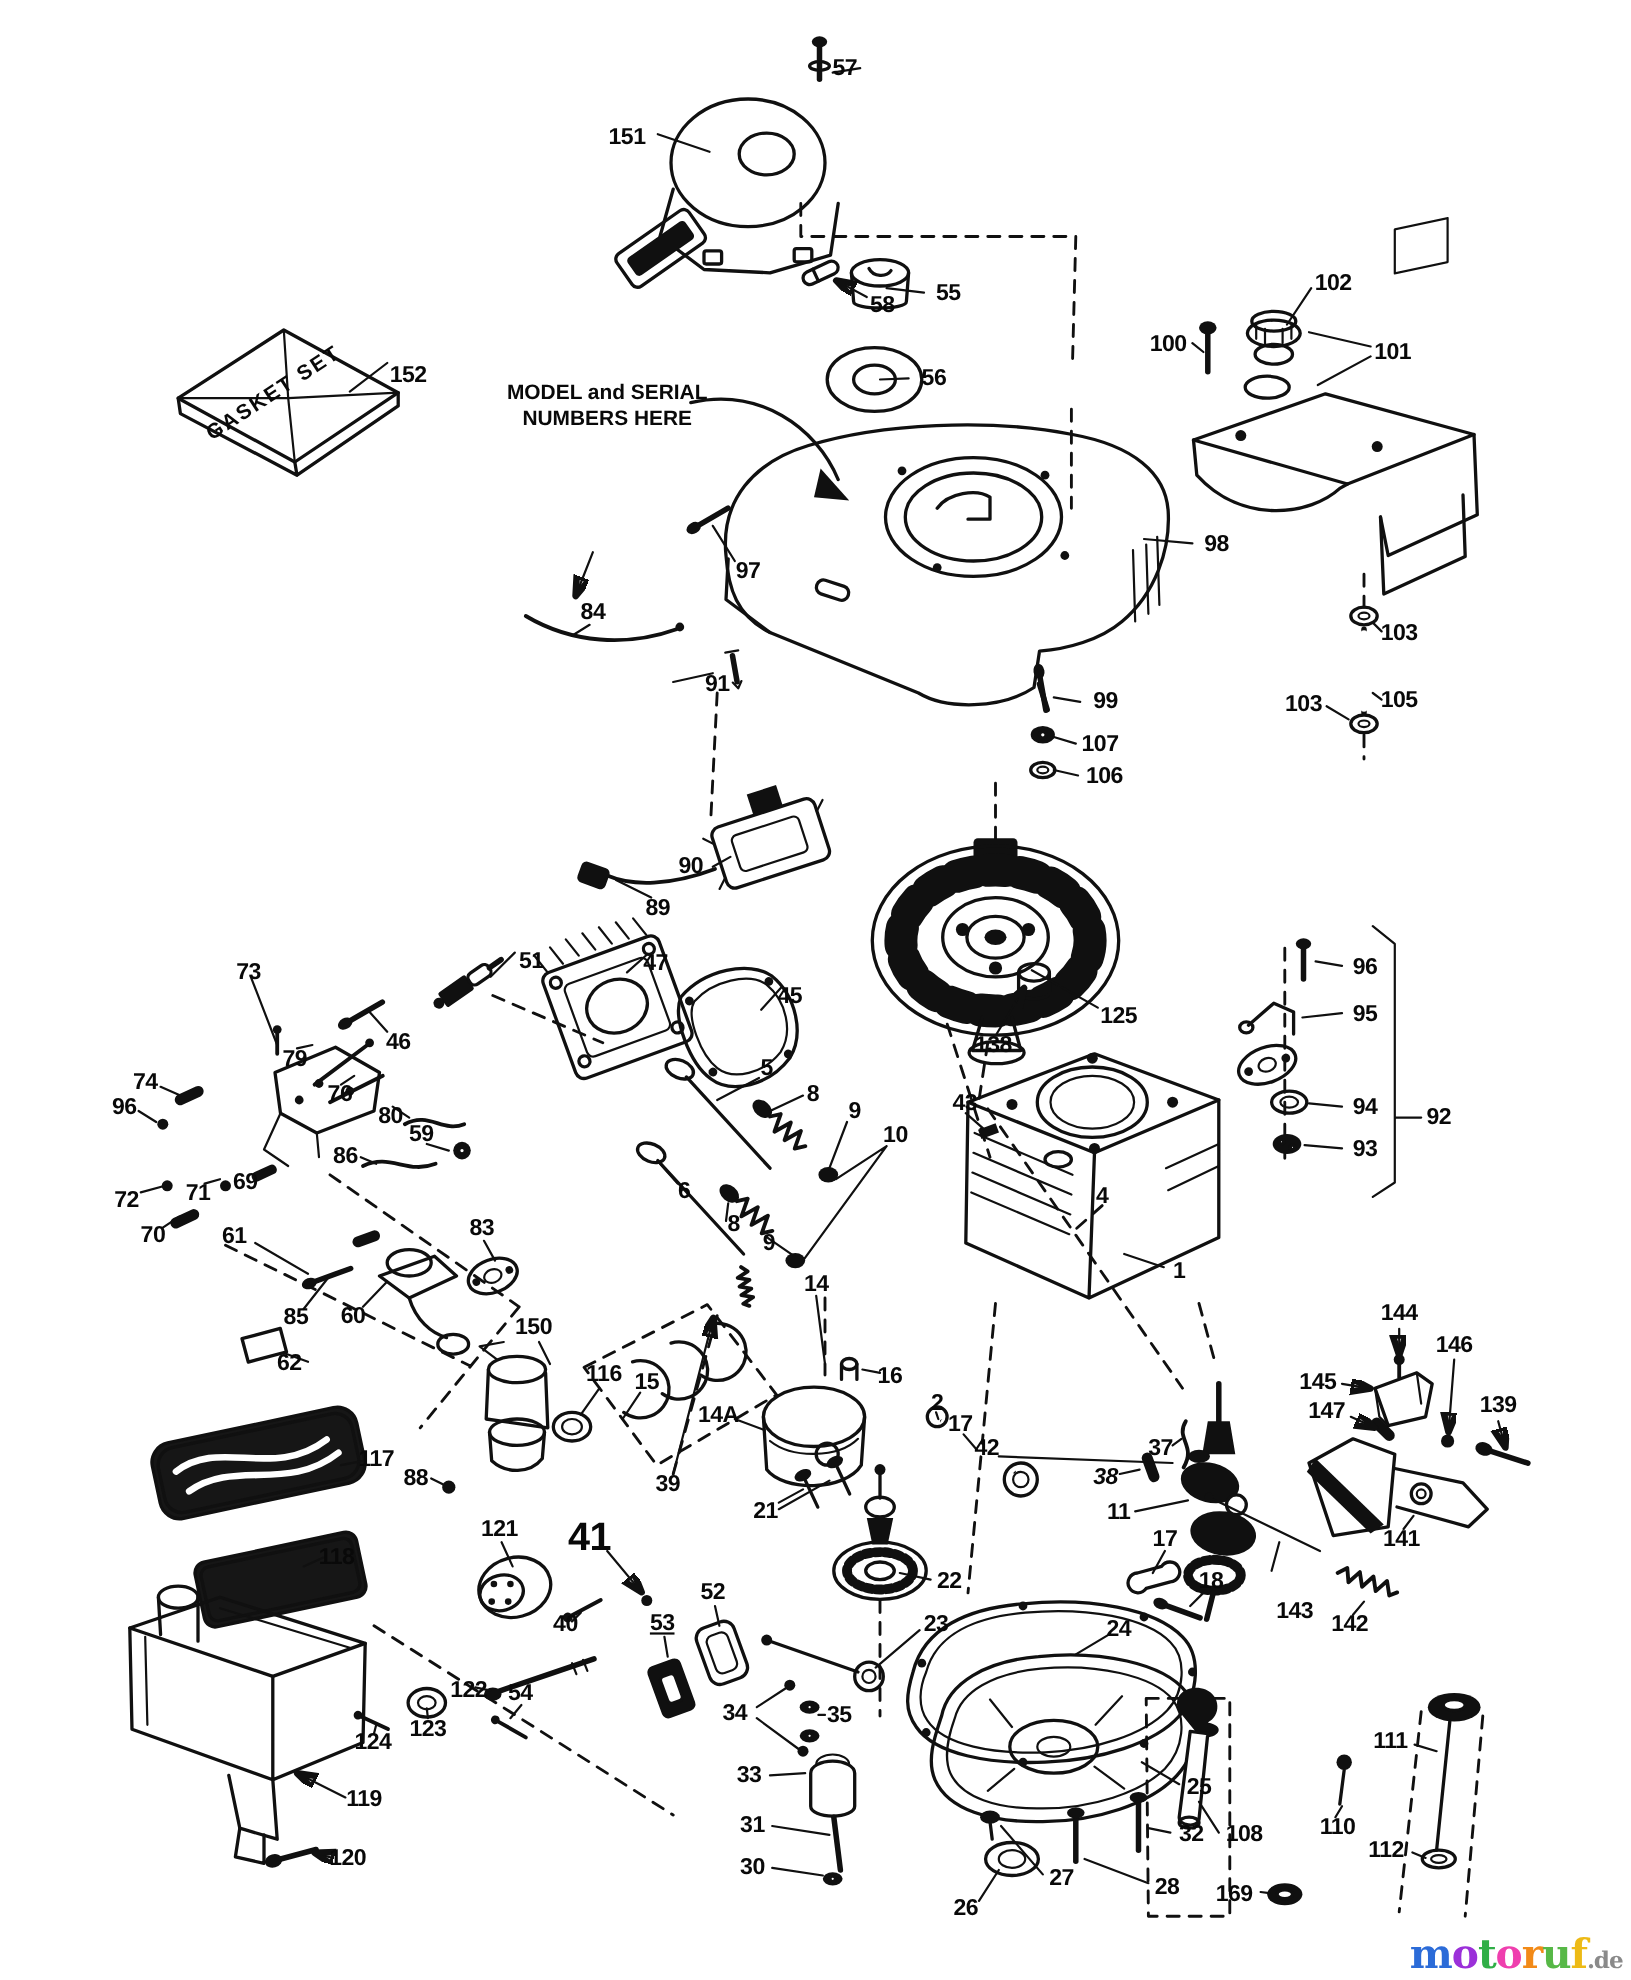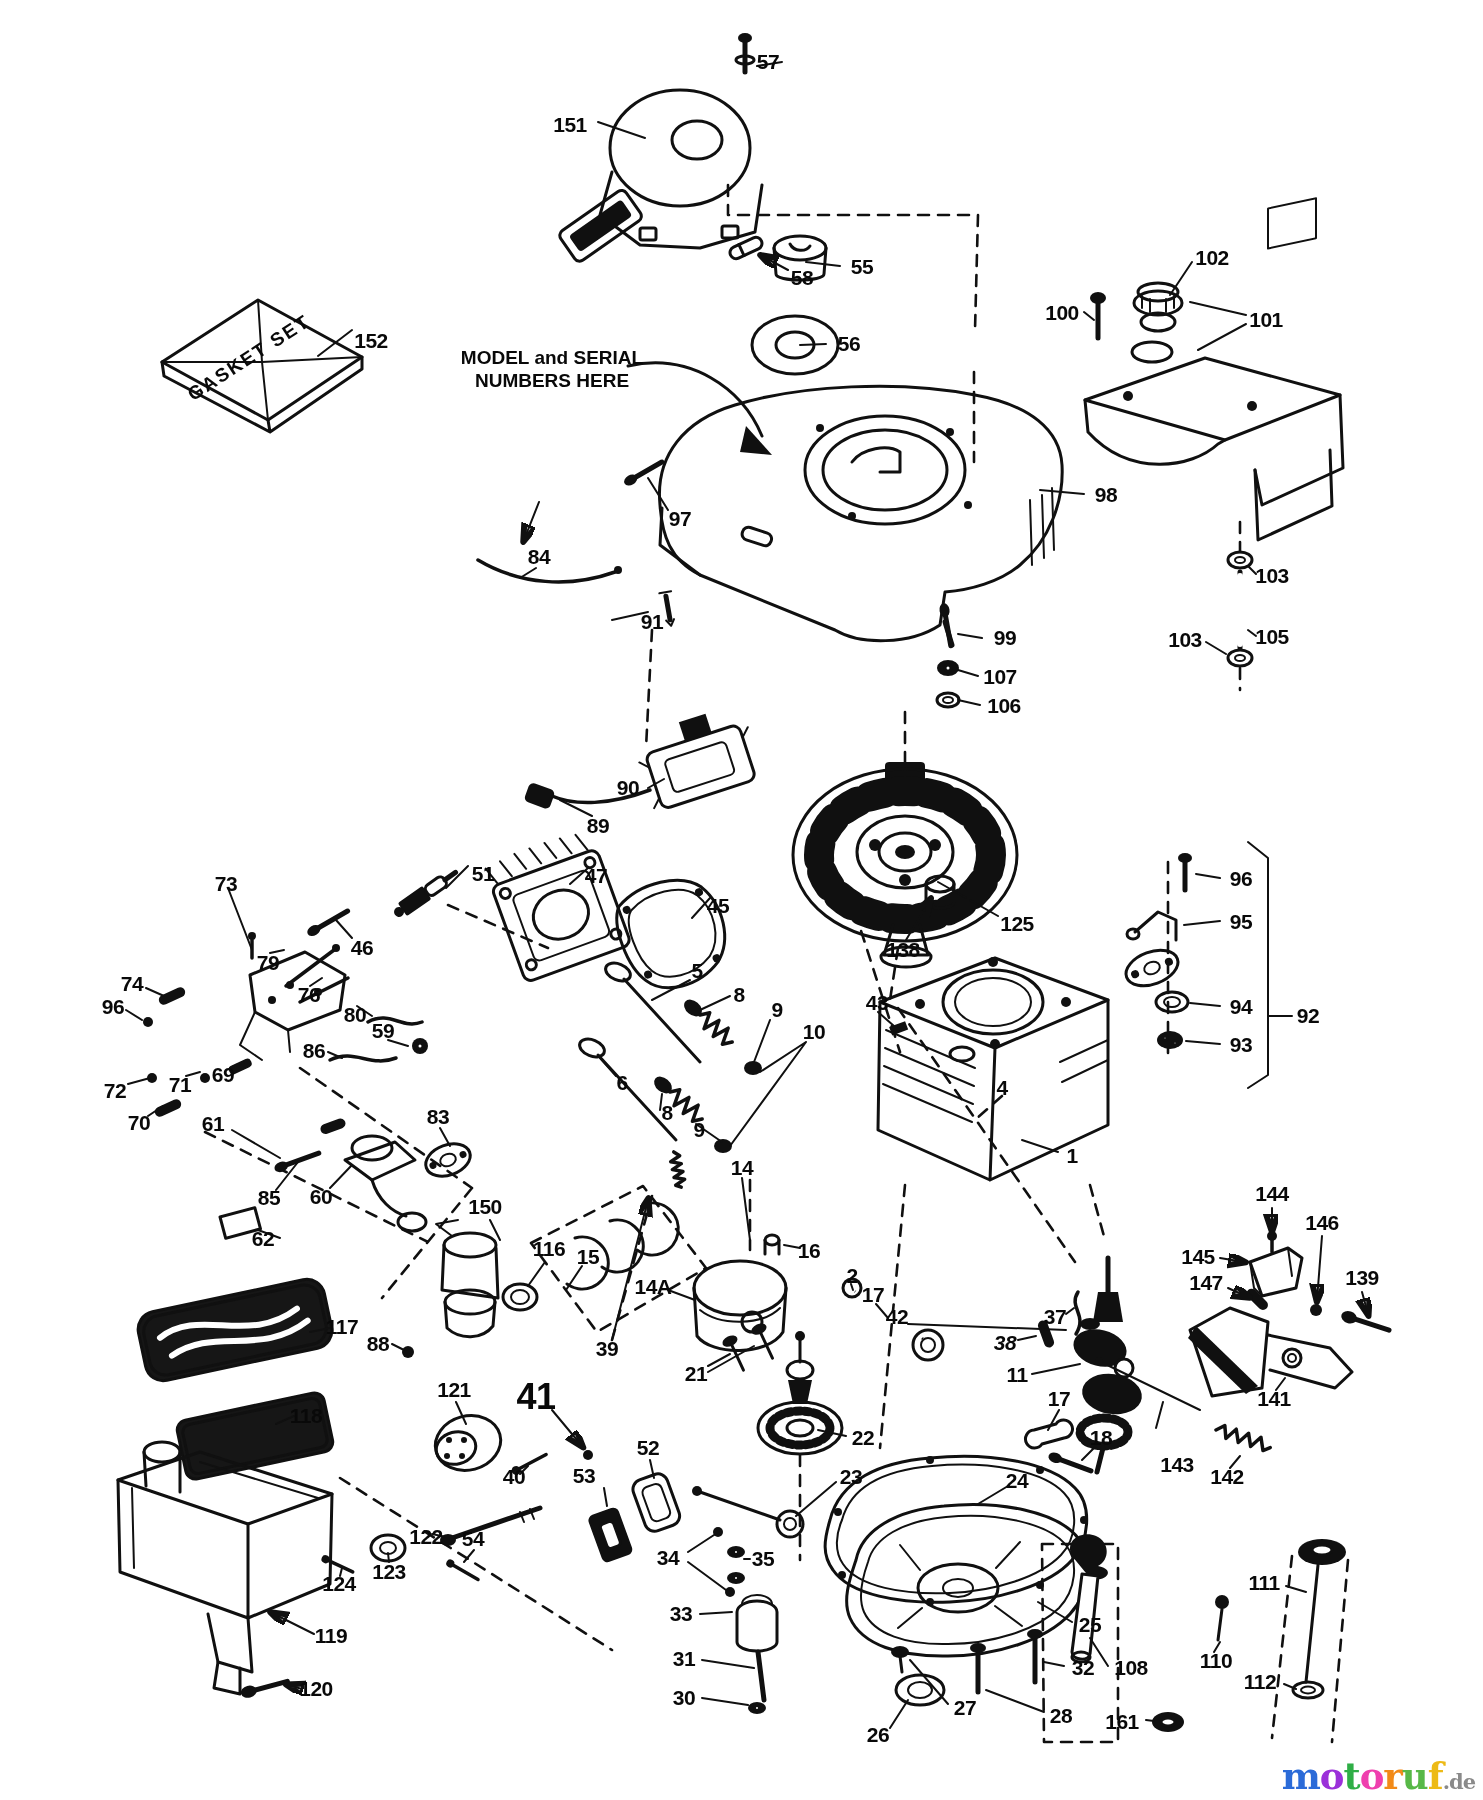--- a/index.html
+++ b/index.html
@@ -649,21 +649,21 @@
       <div class="plabel" style="left: 549px; top: 1249px;">116</div>
       <div class="plabel" style="left: 485px; top: 1207px;">150</div>
       <div class="plabel" style="left: 342px; top: 1327px;">117</div>
       <div class="plabel" style="left: 378px; top: 1344px;">88</div>
       <div class="plabel" style="left: 306px; top: 1416px;">118</div>
       <div class="plabel" style="left: 454px; top: 1390px;">121</div>
       <div class="plabel big" style="left: 536px; top: 1397px;">41</div>
       <div class="plabel" style="left: 607px; top: 1349px;">39</div>
       <div class="plabel" style="left: 514px; top: 1477px;">40</div>
       <div class="plabel" style="left: 648px; top: 1448px;">52</div>
-      <div class="plabel" style="left: 584px; top: 1476px;">53</div>
+      <div class="plabel" style="left: 602px; top: 1476px; text-decoration: underline;">53</div>
       <div class="plabel" style="left: 426px; top: 1537px;">122</div>
       <div class="plabel" style="left: 389px; top: 1572px;">123</div>
       <div class="plabel" style="left: 339px; top: 1584px;">124</div>
       <div class="plabel" style="left: 473px; top: 1539px;">54</div>
       <div class="plabel" style="left: 331px; top: 1636px;">119</div>
       <div class="plabel" style="left: 316px; top: 1689px;">120</div>
       <div class="plabel" style="left: 696px; top: 1374px;">21</div>
       <div class="plabel" style="left: 863px; top: 1438px;">22</div>
       <div class="plabel" style="left: 851px; top: 1477px;">23</div>
       <div class="plabel" style="left: 668px; top: 1558px;">34</div>
@@ -686,21 +686,21 @@
       <div class="plabel" style="left: 1177px; top: 1437px; margin-top: 28px;">143</div>
       <div class="plabel" style="left: 1227px; top: 1477px;">142</div>
       <div class="plabel" style="left: 1274px; top: 1399px;">141</div>
       <div class="plabel" style="left: 1017px; top: 1481px;">24</div>
       <div class="plabel" style="left: 1090px; top: 1625px;">25</div>
       <div class="plabel" style="left: 1083px; top: 1668px;">32</div>
       <div class="plabel" style="left: 965px; top: 1708px;">27</div>
       <div class="plabel" style="left: 1061px; top: 1716px;">28</div>
       <div class="plabel" style="left: 878px; top: 1735px;">26</div>
       <div class="plabel" style="left: 1131px; top: 1668px;">108</div>
-      <div class="plabel" style="left: 1122px; top: 1722px;">161</div>
+      <div class="plabel" style="left: 1122px; top: 1722px;">169</div>
       <div class="plabel" style="left: 1216px; top: 1661px;">110</div>
       <div class="plabel" style="left: 1264px; top: 1583px;">111</div>
       <div class="plabel" style="left: 1260px; top: 1682px;">112</div>
     </div>
 
 <div class="wmark"><span style="color: rgb(43, 107, 216);">m</span><span style="color: rgb(155, 48, 217);">o</span><span style="color: rgb(47, 174, 70);">t</span><span style="color: rgb(239, 63, 174);">o</span><span style="color: rgb(242, 138, 24);">r</span><span style="color: rgb(87, 184, 71);">u</span><span style="color: rgb(237, 186, 22);">f</span><span class="de" style="color: rgb(138, 138, 138);">.de</span></div>
 
 </div>
 
 </body></html>

